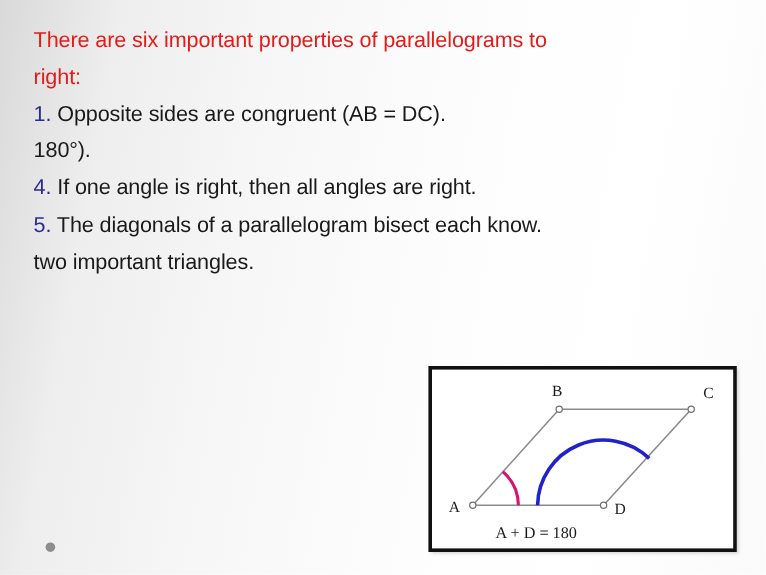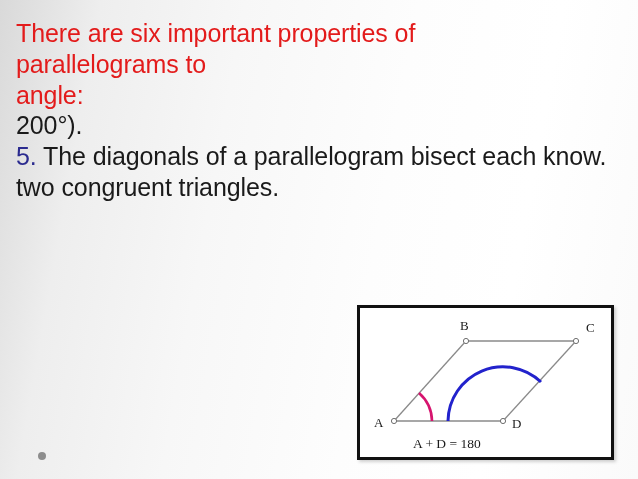--- a/index.html
+++ b/index.html
@@ -20,25 +20,26 @@
     background: linear-gradient(100deg, #d9d9d9 0%, #eeeeee 14%, #f7f7f7 34%, #fdfdfd 58%, #ffffff 78%, #fafafa 100%);
     overflow: hidden;
   }
   #text-block {
     position: absolute;
     left: 16px;
     top: 18px;
     width: 520px;
   }
   .line {
-    font-size: 25px;
+    font-size: 18px;
     line-height: 30.8px;
     color: #1a1a1a;
     white-space: nowrap;
     letter-spacing: -0.1px;
+    margin-left: 12px;
   }
   .line.title {
     color: #e31b1b;
     white-space: normal;
   }
   .num {
     color: #2b2b8f;
   }
   #bullet-dot {
     position: absolute;
@@ -74,31 +75,39 @@
     fill: #1a1a1a;
   }
 </style>
 </head>
 <body>
 
 <div id="slide">
 
   <div id="text-block">
     <div class="line title">There are six important properties of parallelograms to</div>
-    <div class="line title">angle:</div>
+    <div class="line title">right:</div>
 
     <div class="line">
-      <span>200°).</span>
+      <span class="num">1.</span>
+      <span>Opposite sides are congruent (AB = DC).</span>
+    </div>
+    <div class="line">
+      <span>180°).</span>
+    </div>
+    <div class="line">
+      <span class="num">4.</span>
+      <span>If one angle is right, then all angles are right.</span>
     </div>
     <div class="line">
       <span class="num">5.</span>
       <span>The diagonals of a parallelogram bisect each know.</span>
     </div>
     <div class="line">
-      <span>two congruent triangles.</span>
+      <span>two important triangles.</span>
     </div>
   </div>
 
   <div id="bullet-dot"></div>
 
   <div id="diagram-frame">
     <svg width="251" height="149" viewBox="0 0 251 149">
 
       <line x1="34" y1="113" x2="106" y2="33" stroke="#8a8a8a" stroke-width="1.3"></line>
       <line x1="106" y1="33" x2="216" y2="33" stroke="#8a8a8a" stroke-width="1.3"></line>

